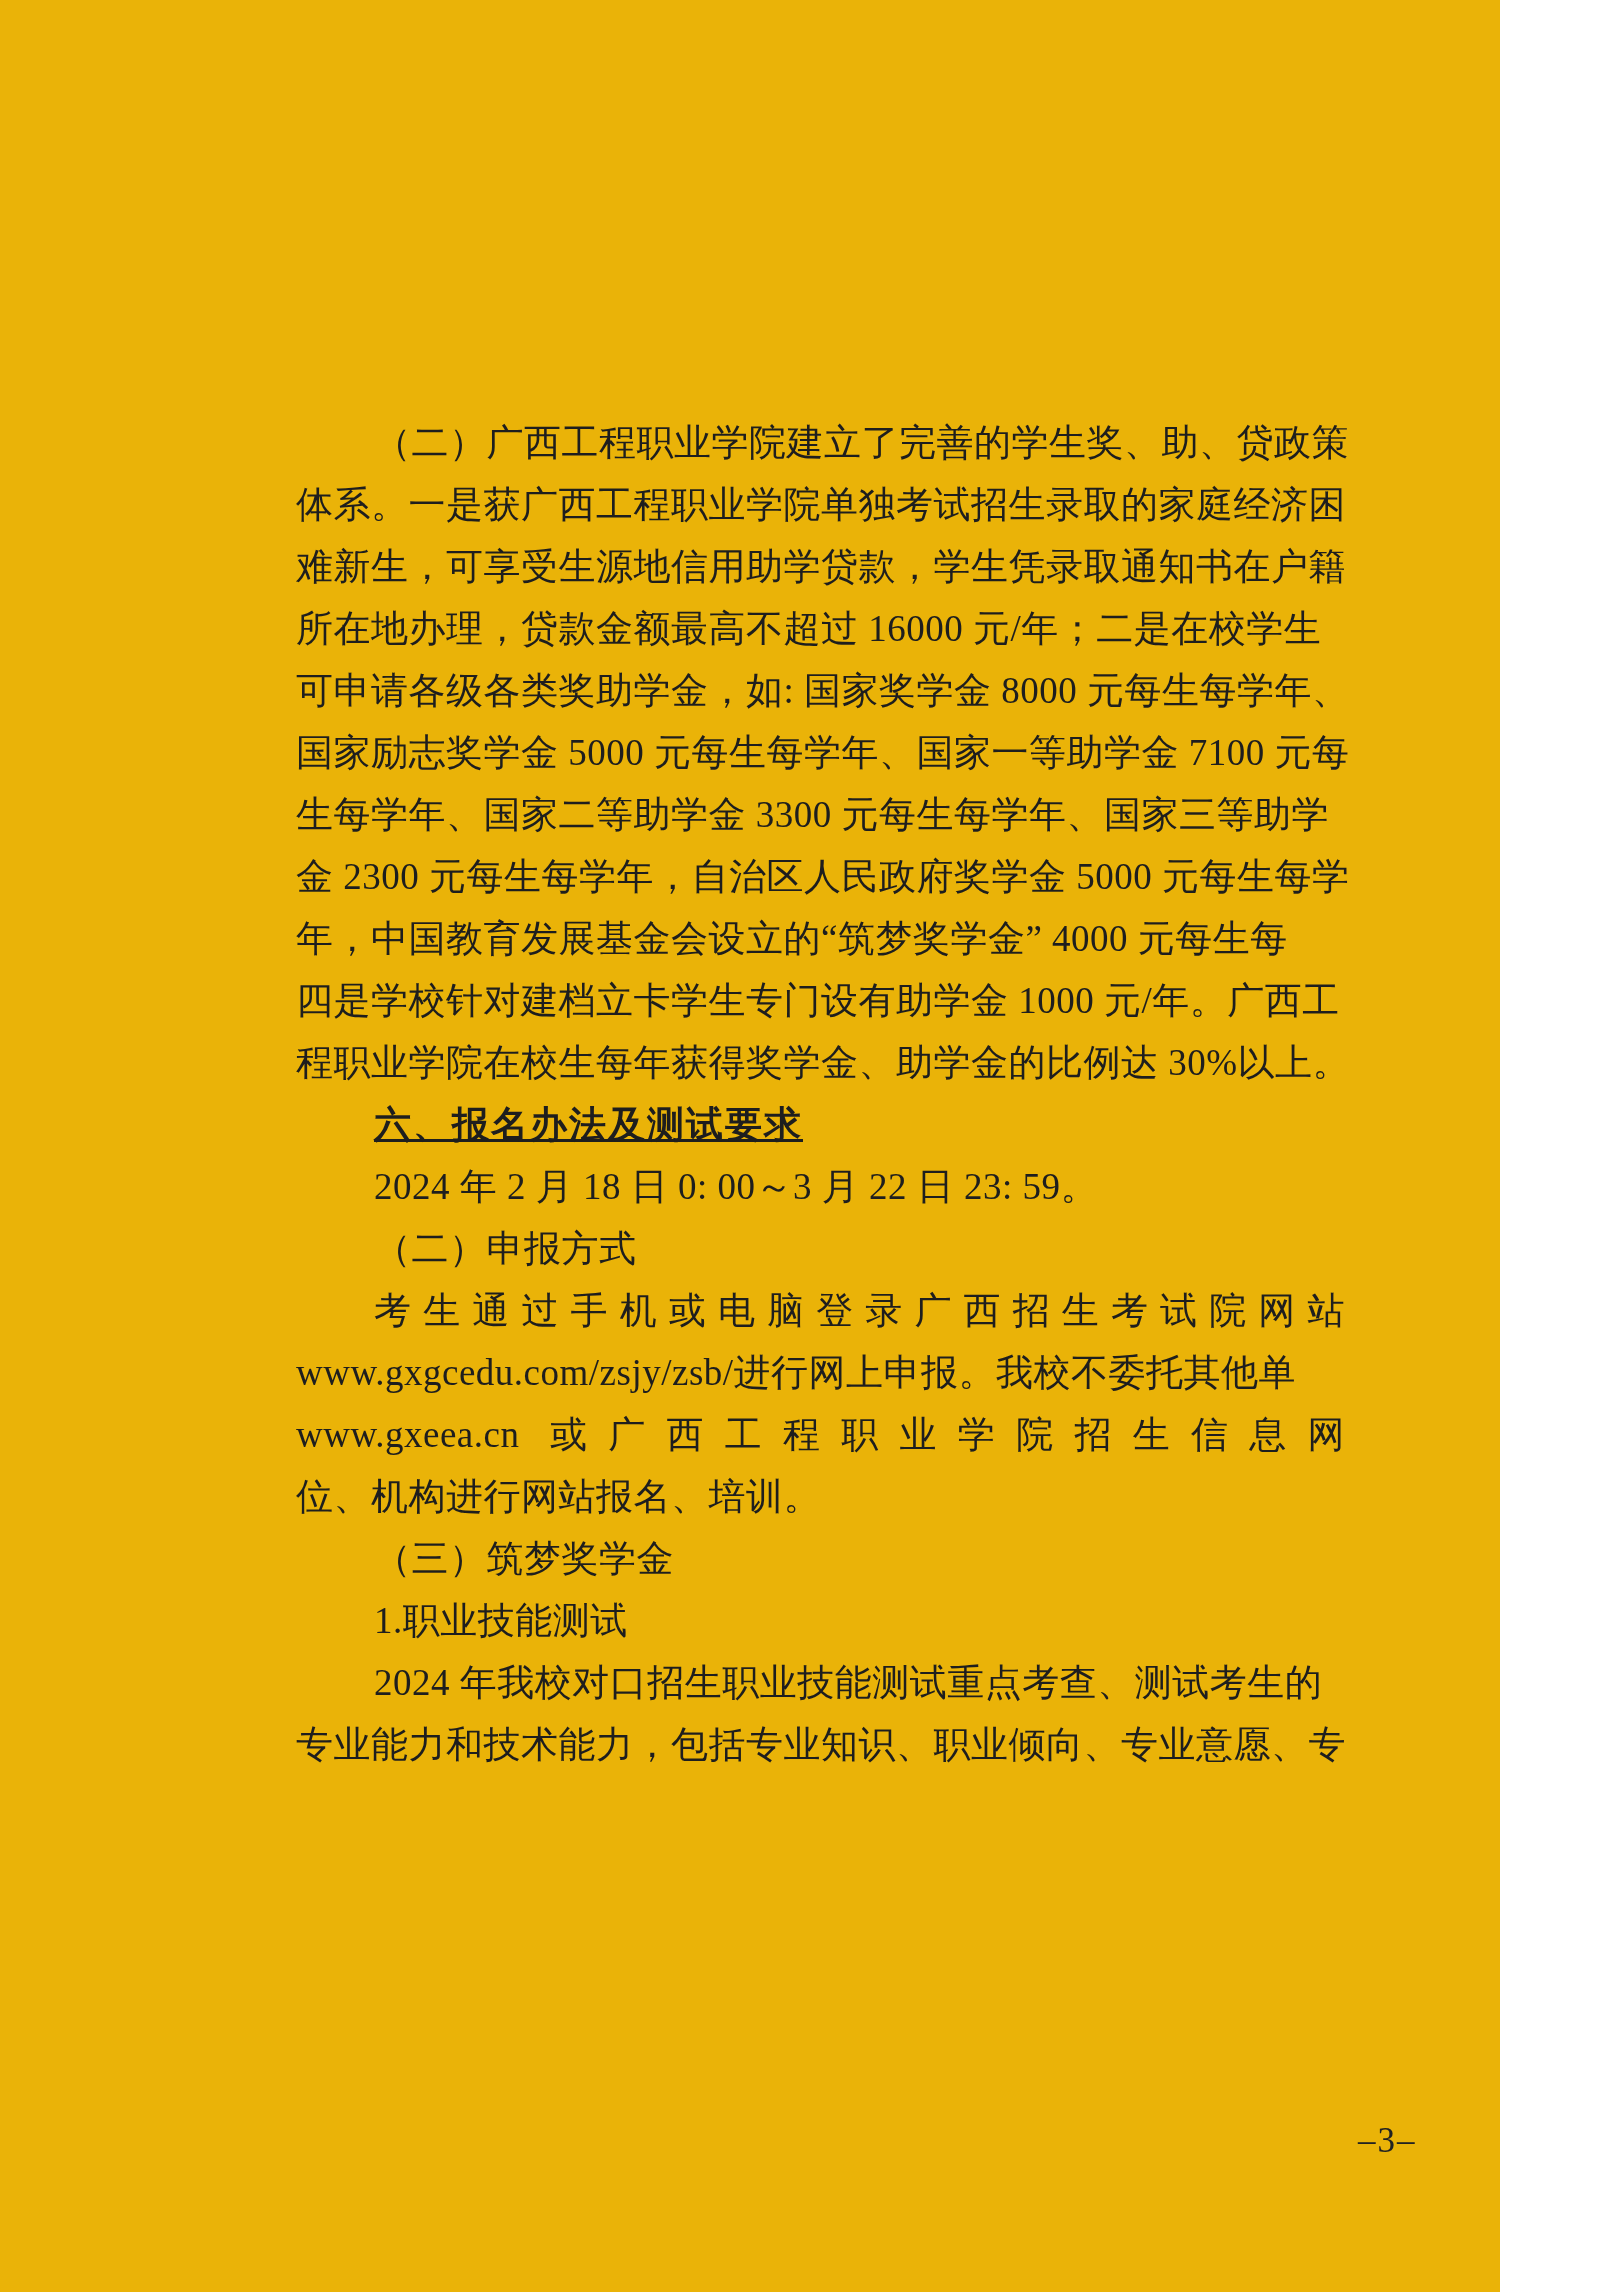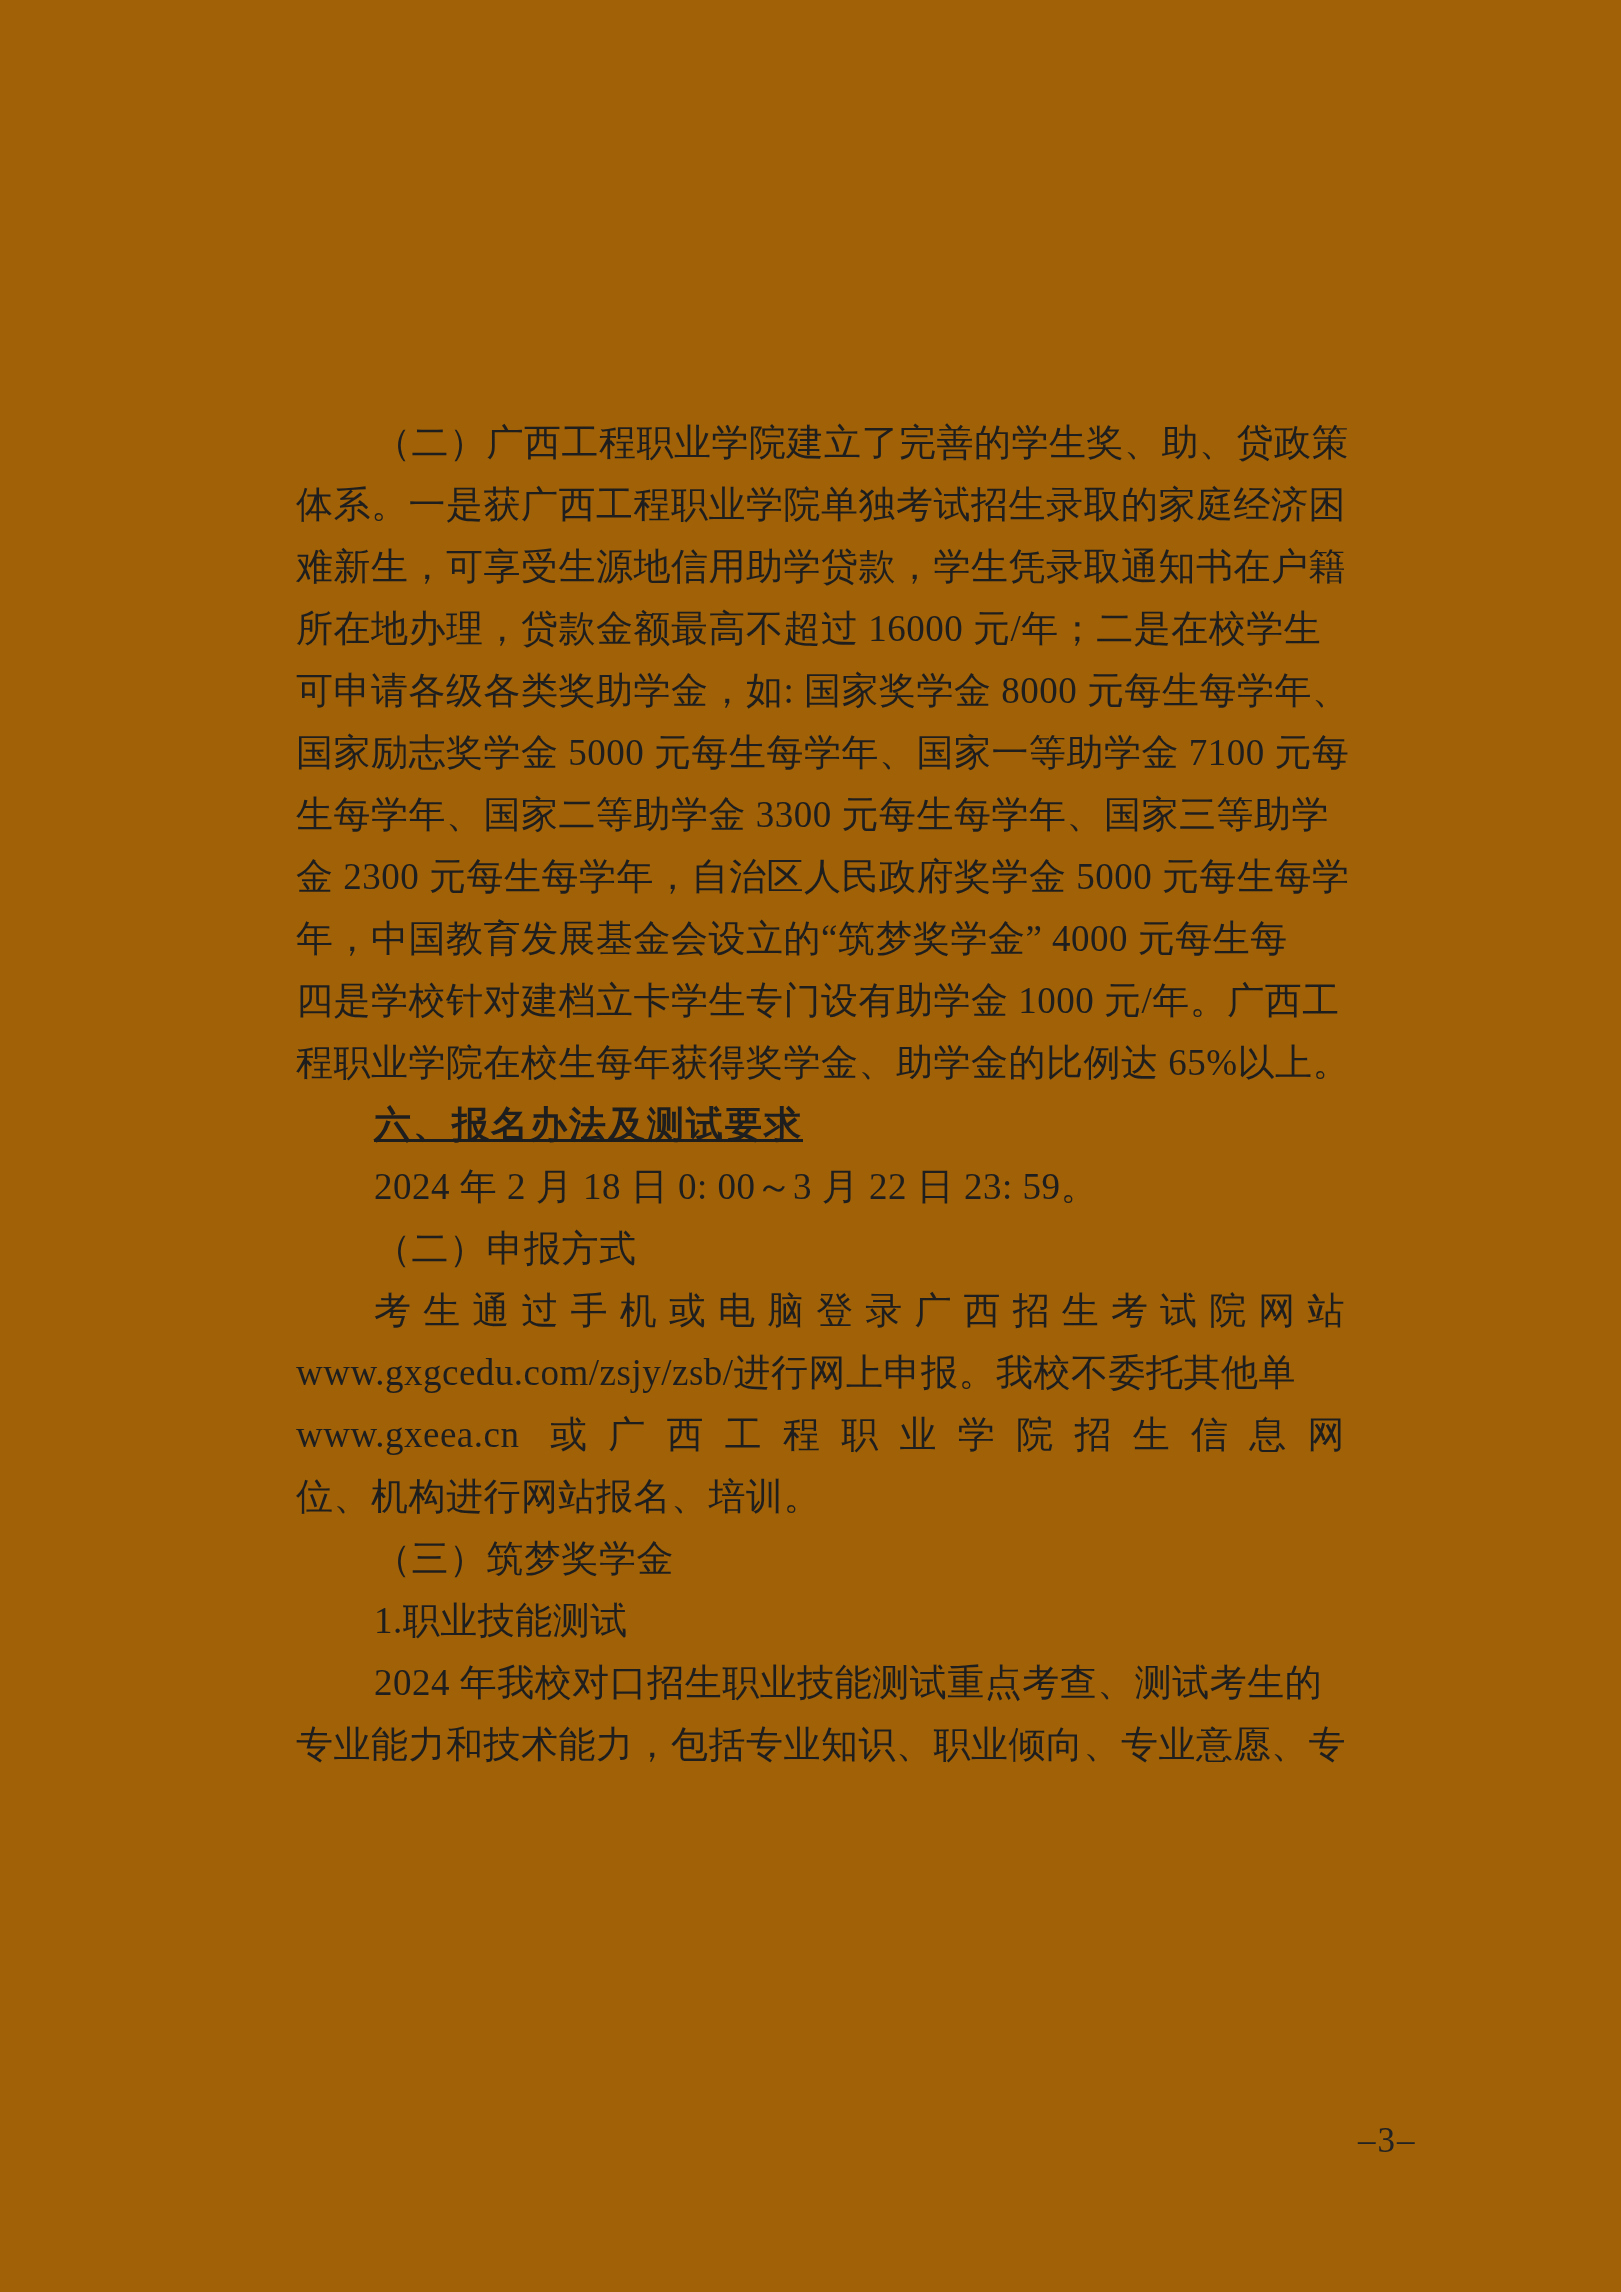--- a/index.html
+++ b/index.html
@@ -3,23 +3,23 @@
 <meta charset="utf-8">
 <style>
   html, body {
     margin: 0;
     padding: 0;
     background: #ffffff;
     font-family: "Liberation Serif", "DejaVu Serif", serif;
   }
   .page {
     position: relative;
-    width: 1621px;
+    width: 1500px;
     height: 2293px;
-    background: #a16207;
+    background: #eab308;
     color: #1e1e1e;
     overflow: hidden;
   }
   .content {
     position: absolute;
     left: 296px;
     top: 412px;
     width: 1049px;
   }
   .line {
@@ -62,21 +62,21 @@
     <div class="line indent">（二）广西工程职业学院建立了完善的学生奖、助、贷政策</div>
     <div class="line">体系。一是获广西工程职业学院单独考试招生录取的家庭经济困</div>
     <div class="line">难新生，可享受生源地信用助学贷款，学生凭录取通知书在户籍</div>
     <div class="line">所在地办理，贷款金额最高不超过 16000 元/年；二是在校学生</div>
     <div class="line">可申请各级各类奖助学金，如: 国家奖学金 8000 元每生每学年、</div>
     <div class="line">国家励志奖学金 5000 元每生每学年、国家一等助学金 7100 元每</div>
     <div class="line">生每学年、国家二等助学金 3300 元每生每学年、国家三等助学</div>
     <div class="line">金 2300 元每生每学年，自治区人民政府奖学金 5000 元每生每学</div>
     <div class="line">年，中国教育发展基金会设立的“筑梦奖学金” 4000 元每生每</div>
     <div class="line">四是学校针对建档立卡学生专门设有助学金 1000 元/年。广西工</div>
-    <div class="line">程职业学院在校生每年获得奖学金、助学金的比例达 65%以上。</div>
+    <div class="line">程职业学院在校生每年获得奖学金、助学金的比例达 30%以上。</div>
     <div class="line indent hei">六、报名办法及测试要求</div>
     <div class="line indent">2024 年 2 月 18 日 0: 00～3 月 22 日 23: 59。</div>
     <div class="line indent">（二）申报方式</div>
     <div class="line indent justify">考生通过手机或电脑登录广西招生考试院网站</div>
     <div class="line">www.gxgcedu.com/zsjy/zsb/进行网上申报。我校不委托其他单</div>
     <div class="line justify">www.gxeea.cn 或广西工程职业学院招生信息网</div>
     <div class="line">位、机构进行网站报名、培训。</div>
     <div class="line indent">（三）筑梦奖学金</div>
     <div class="line indent">1.职业技能测试</div>
     <div class="line indent">2024 年我校对口招生职业技能测试重点考查、测试考生的</div>

